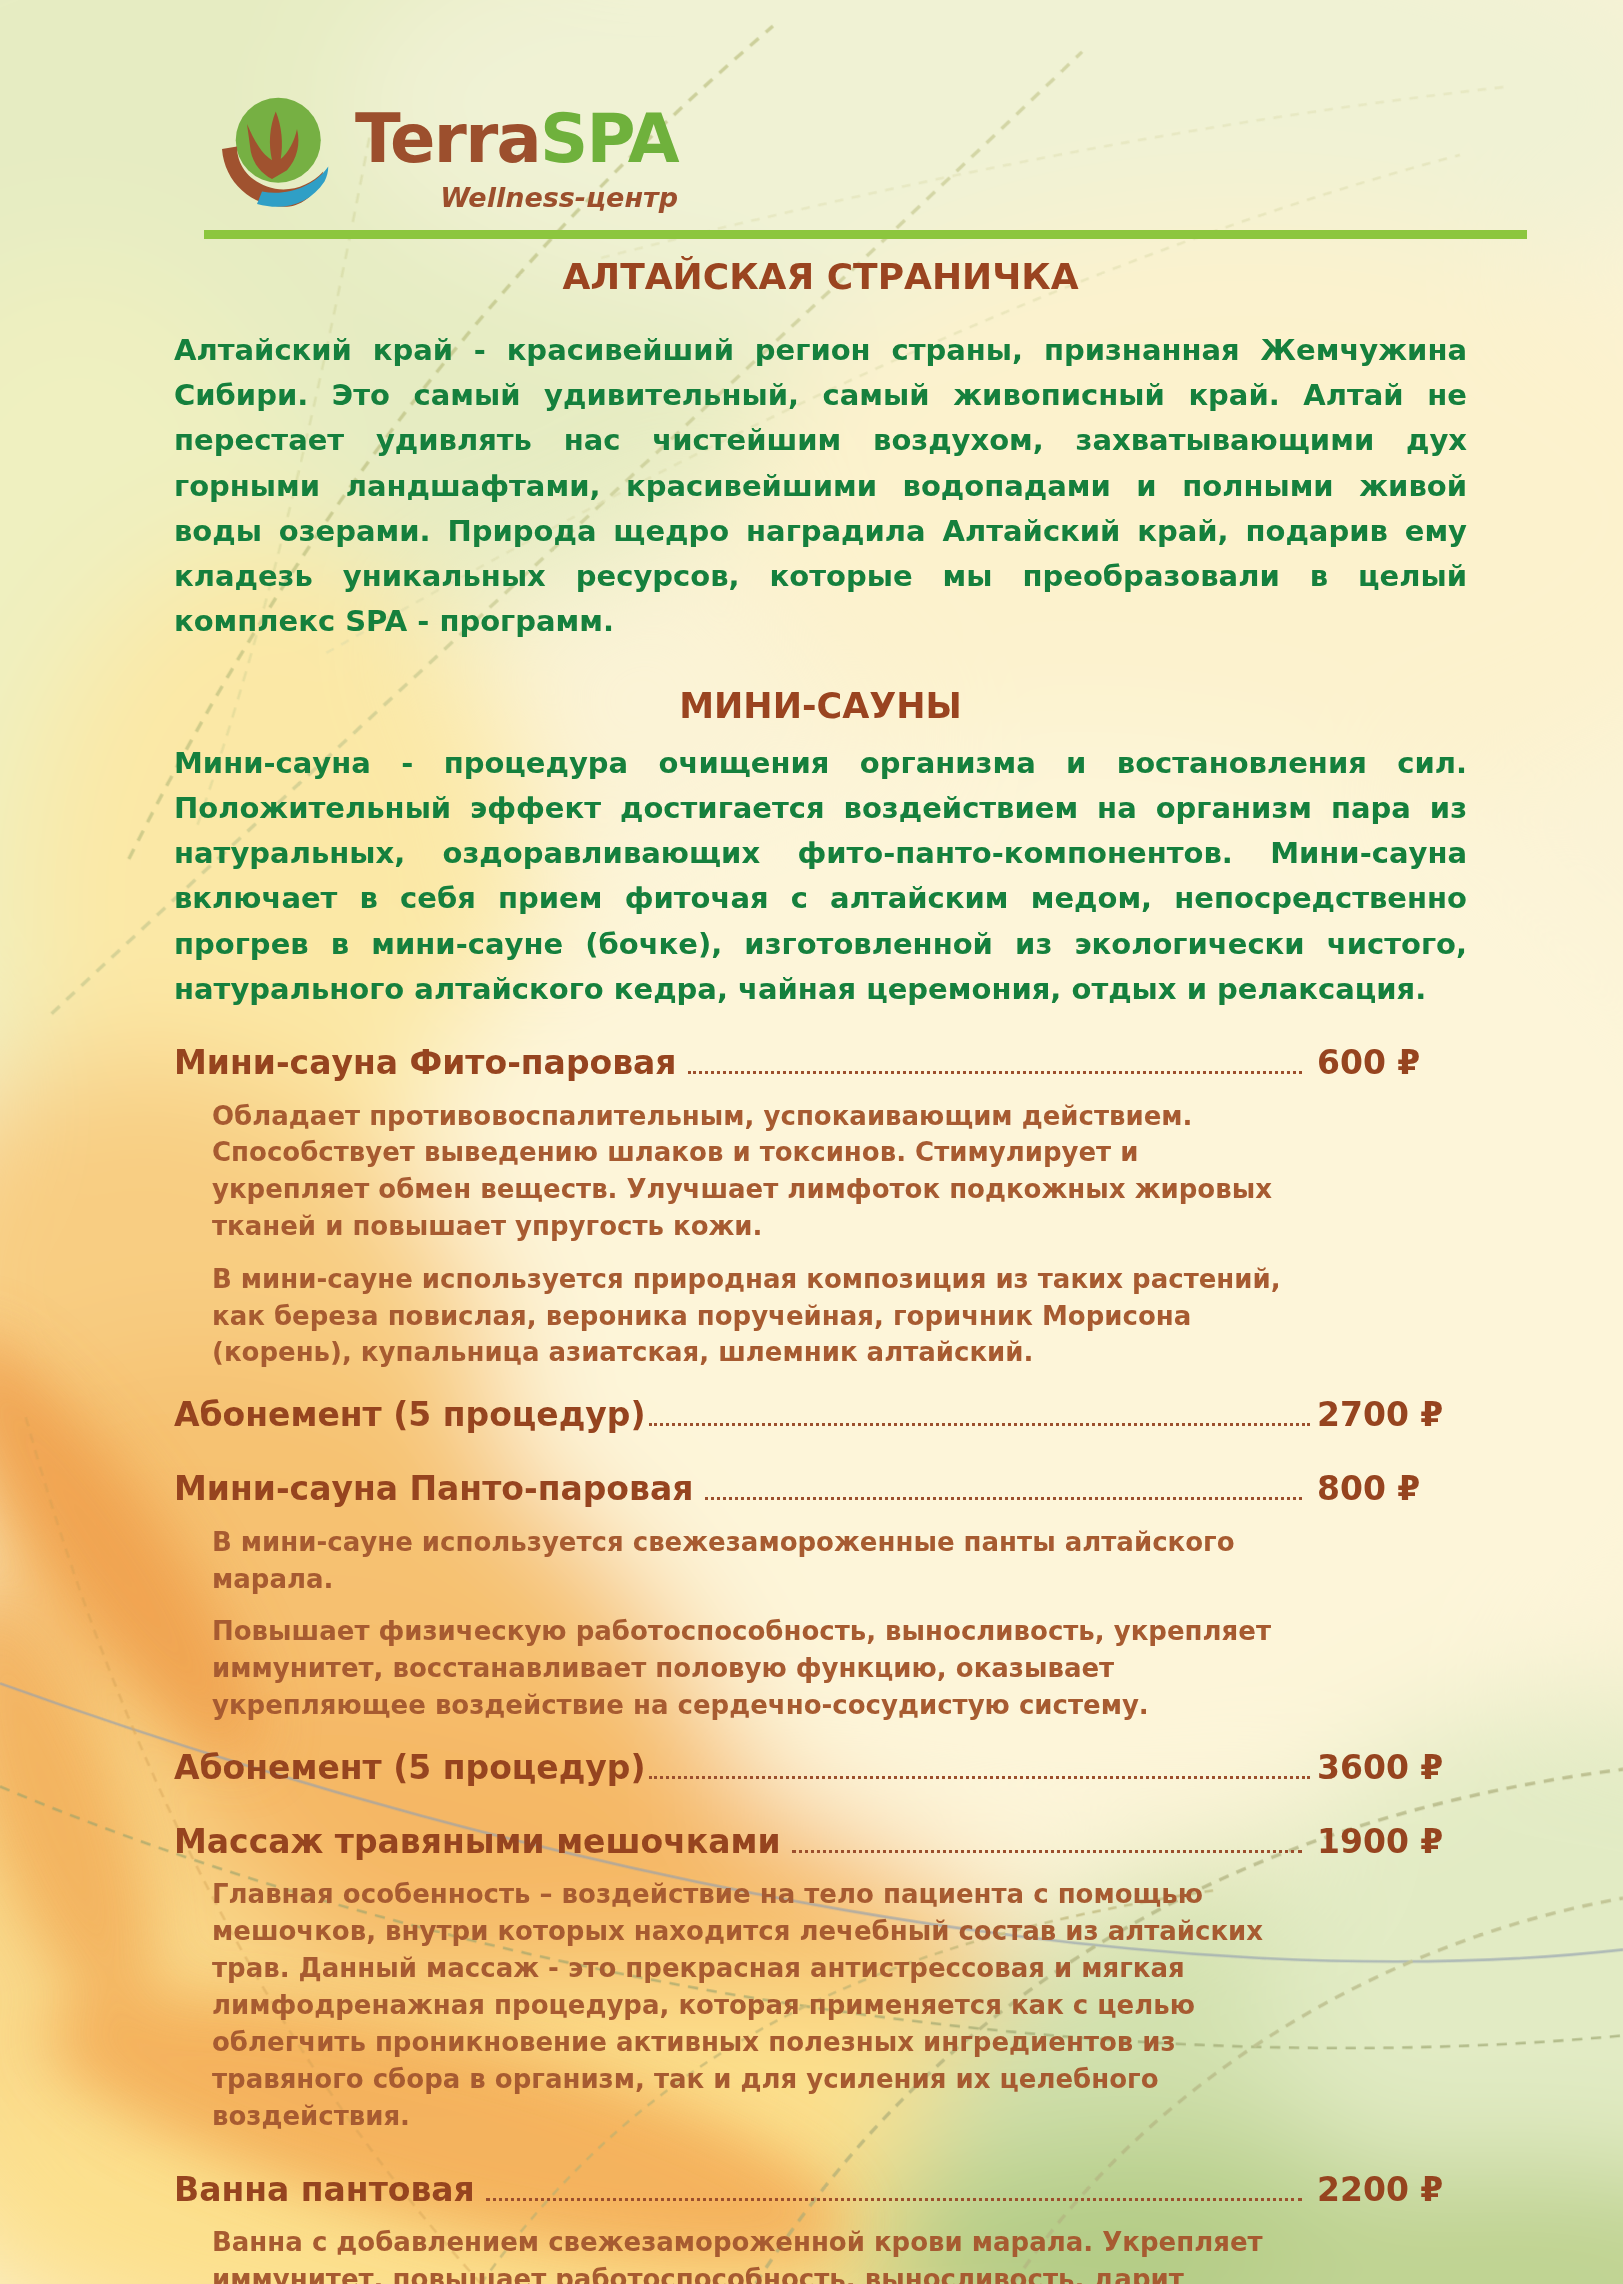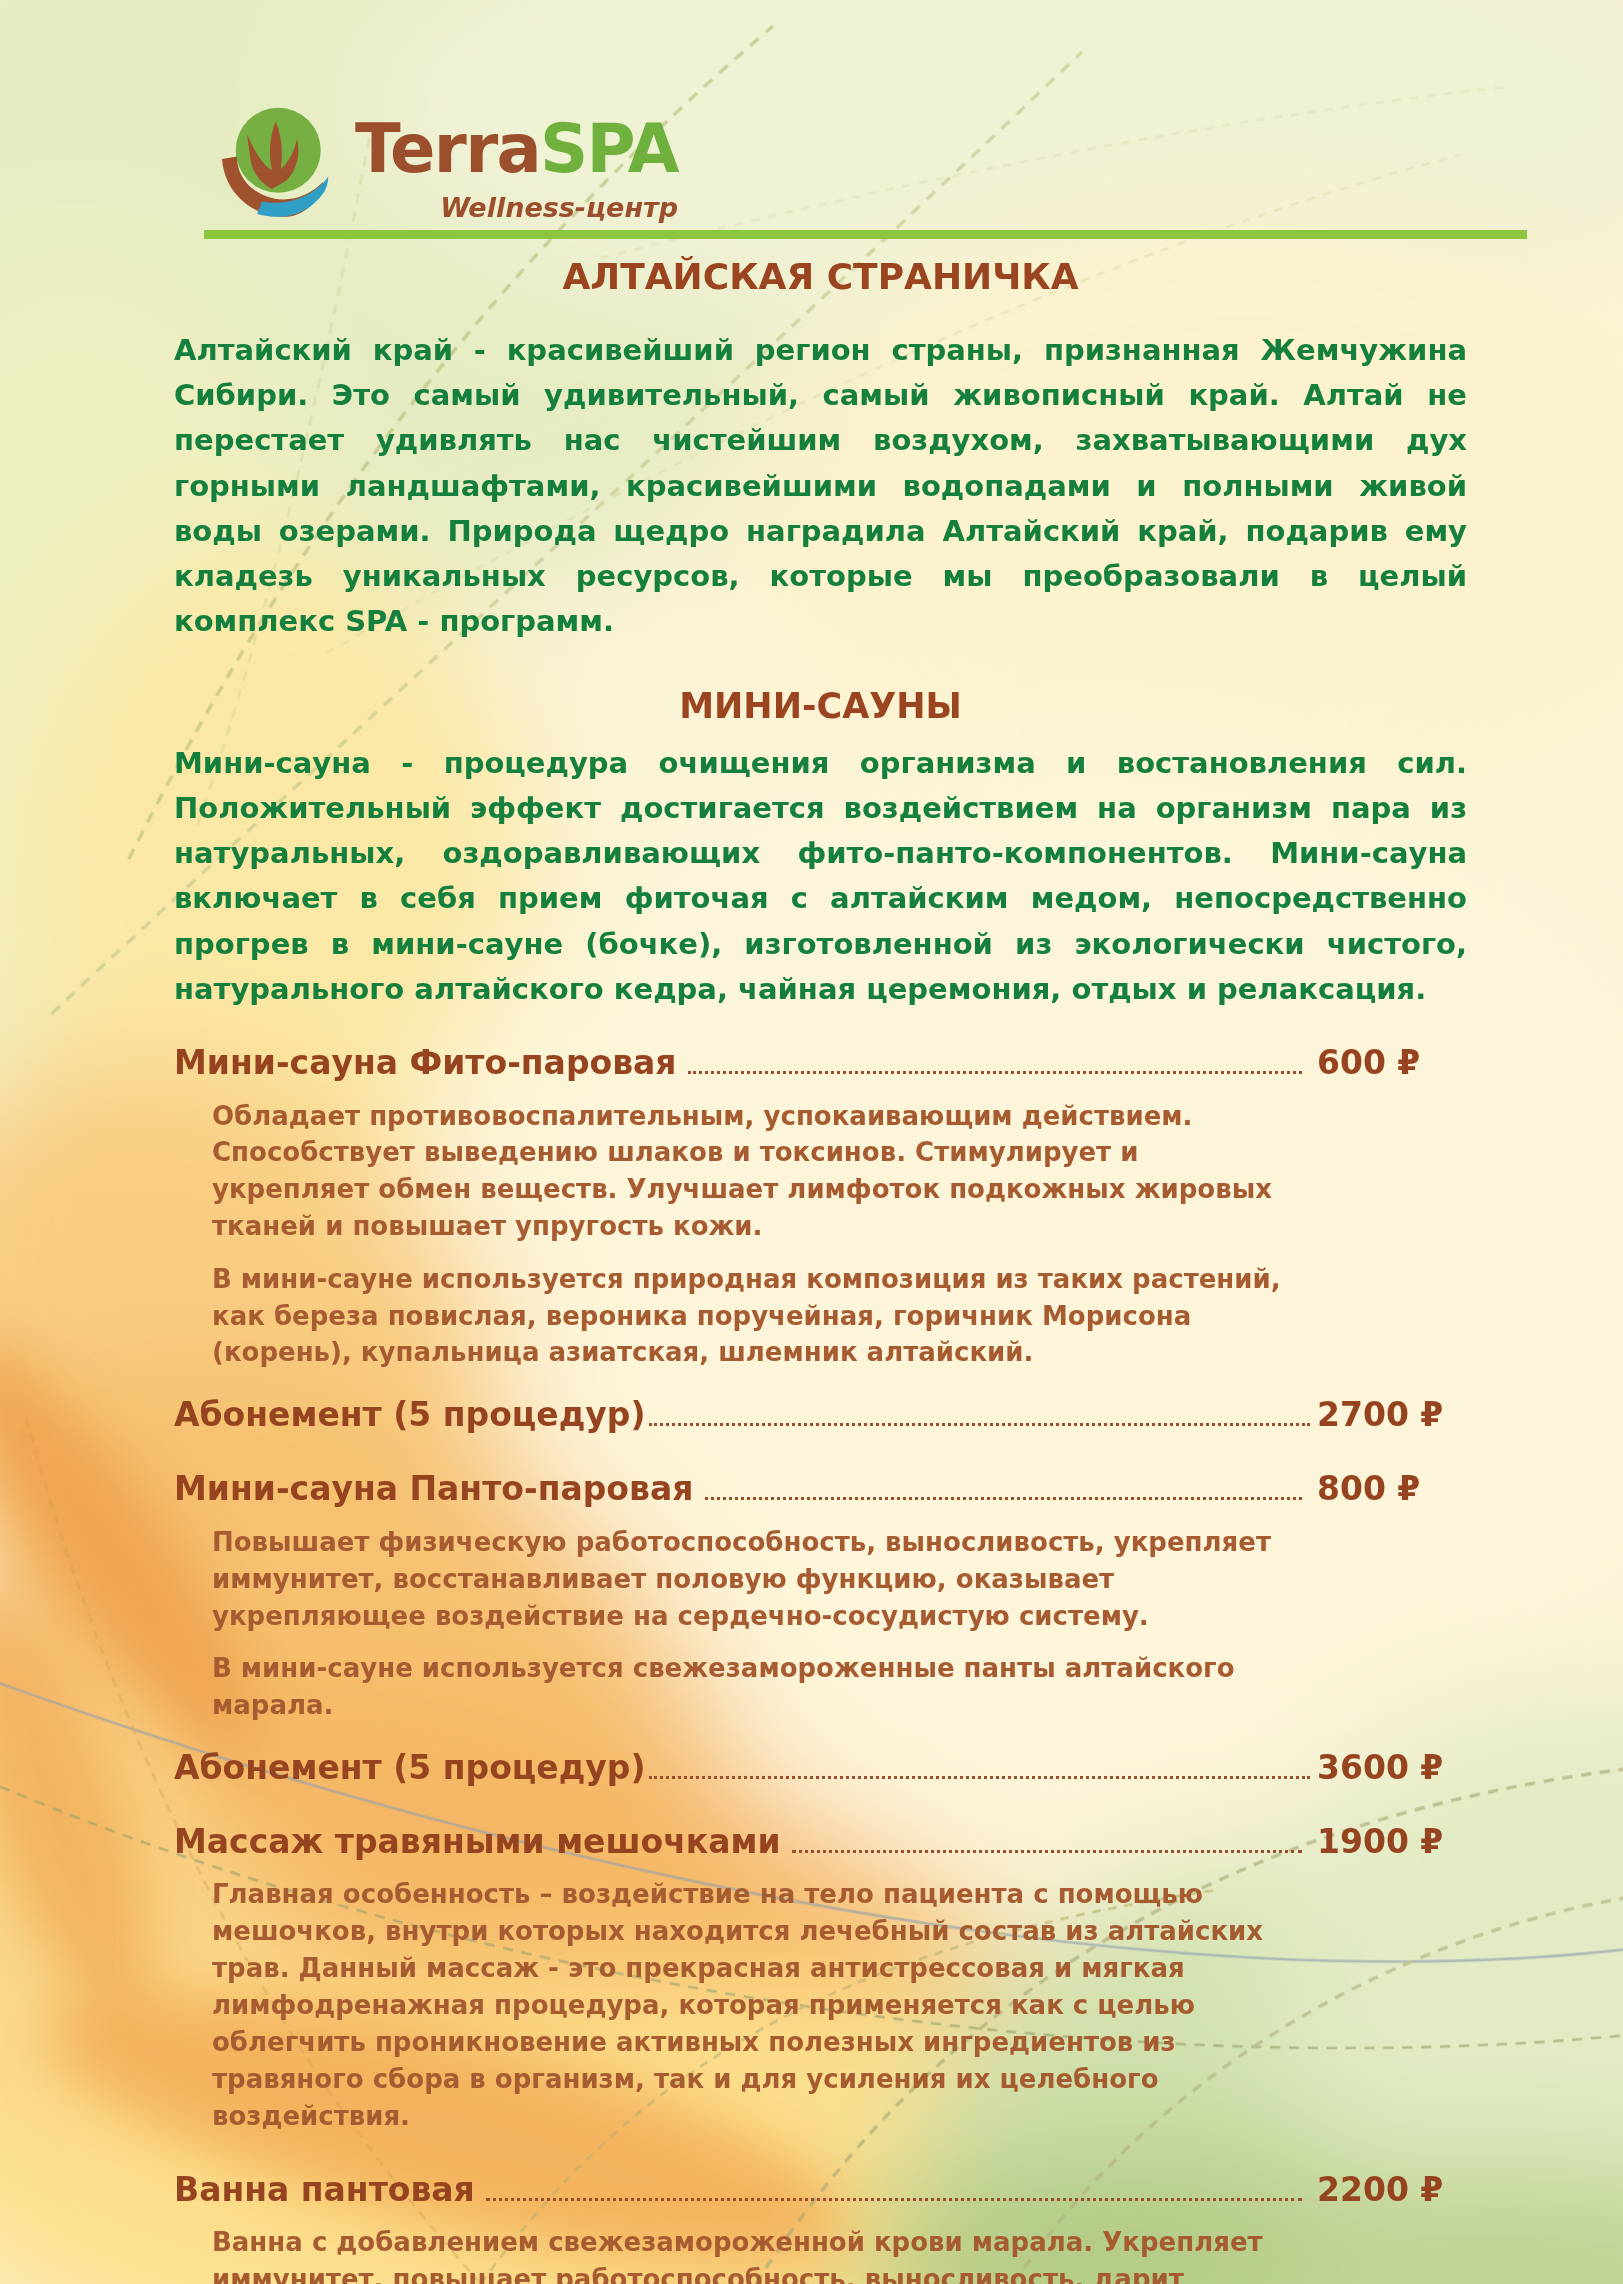--- a/index.html
+++ b/index.html
@@ -4,21 +4,21 @@
 <style>
   html,body { margin:0; padding:0; }
   body {
     width:1623px; height:2284px; position:relative; overflow:hidden;
     background:#fbf3d6;
     font-family:"DejaVu Sans","Liberation Sans",sans-serif;
   }
   .bg { position:absolute; left:0; top:0; width:1623px; height:2284px; }
 
   
-  .logo { position:absolute; left:211px; top:104px; display:flex; align-items:flex-start; gap:17px; }
+  .logo { position:absolute; left:211px; top:94px; display:flex; align-items:flex-start; gap:17px; }
   .logo-icon { width:127px; height:125px; flex:0 0 auto; }
   .logo-text { padding-top:12px; }
   .brand { font-size:67px; font-weight:bold; line-height:1; letter-spacing:-1.7px; color:#9c4f2d; }
   .brand .spa { color:#6fb13c; }
   .subtitle { margin-top:8.6px; margin-left:41px; font-size:27px; font-weight:bold; font-style:italic; color:#9c4f2d;text-align:right; }
   .rule { position:absolute; left:204px; top:230px; width:1323px; height:9.4px; background:#8cc63e; }
 
   
   main { position:absolute; left:174px; top:256px; width:1293px; }
   h1.title { margin:0; text-align:center; font-size:36px; font-weight:bold; color:#9a4420; }
@@ -130,23 +130,23 @@
     <span class="price">2700 ₽</span>
   </div>
 </div>
       <div class="group">
   <div class="row">
     <span class="name">Мини-сауна Панто-паровая</span>
     <span class="dots"></span>
     <span class="price">800 ₽</span>
   </div>
 
+  <p class="desc">В мини-сауне используется свежезамороженные панты алтайского марала.</p>
+
   <p class="desc">Повышает физическую работоспособность, выносливость, укрепляет иммунитет, восстанавливает половую функцию, оказывает укрепляющее воздействие на сердечно-сосудистую систему.</p>
-
-  <p class="desc">В мини-сауне используется свежезамороженные панты алтайского марала.</p>
 
   <div class="row">
     <span class="name">Абонемент (5 процедур)</span>
     <span class="dots"></span>
     <span class="price">3600 ₽</span>
   </div>
 </div>
       <div class="group">
   <div class="row">
     <span class="name">Массаж травяными мешочками</span>

